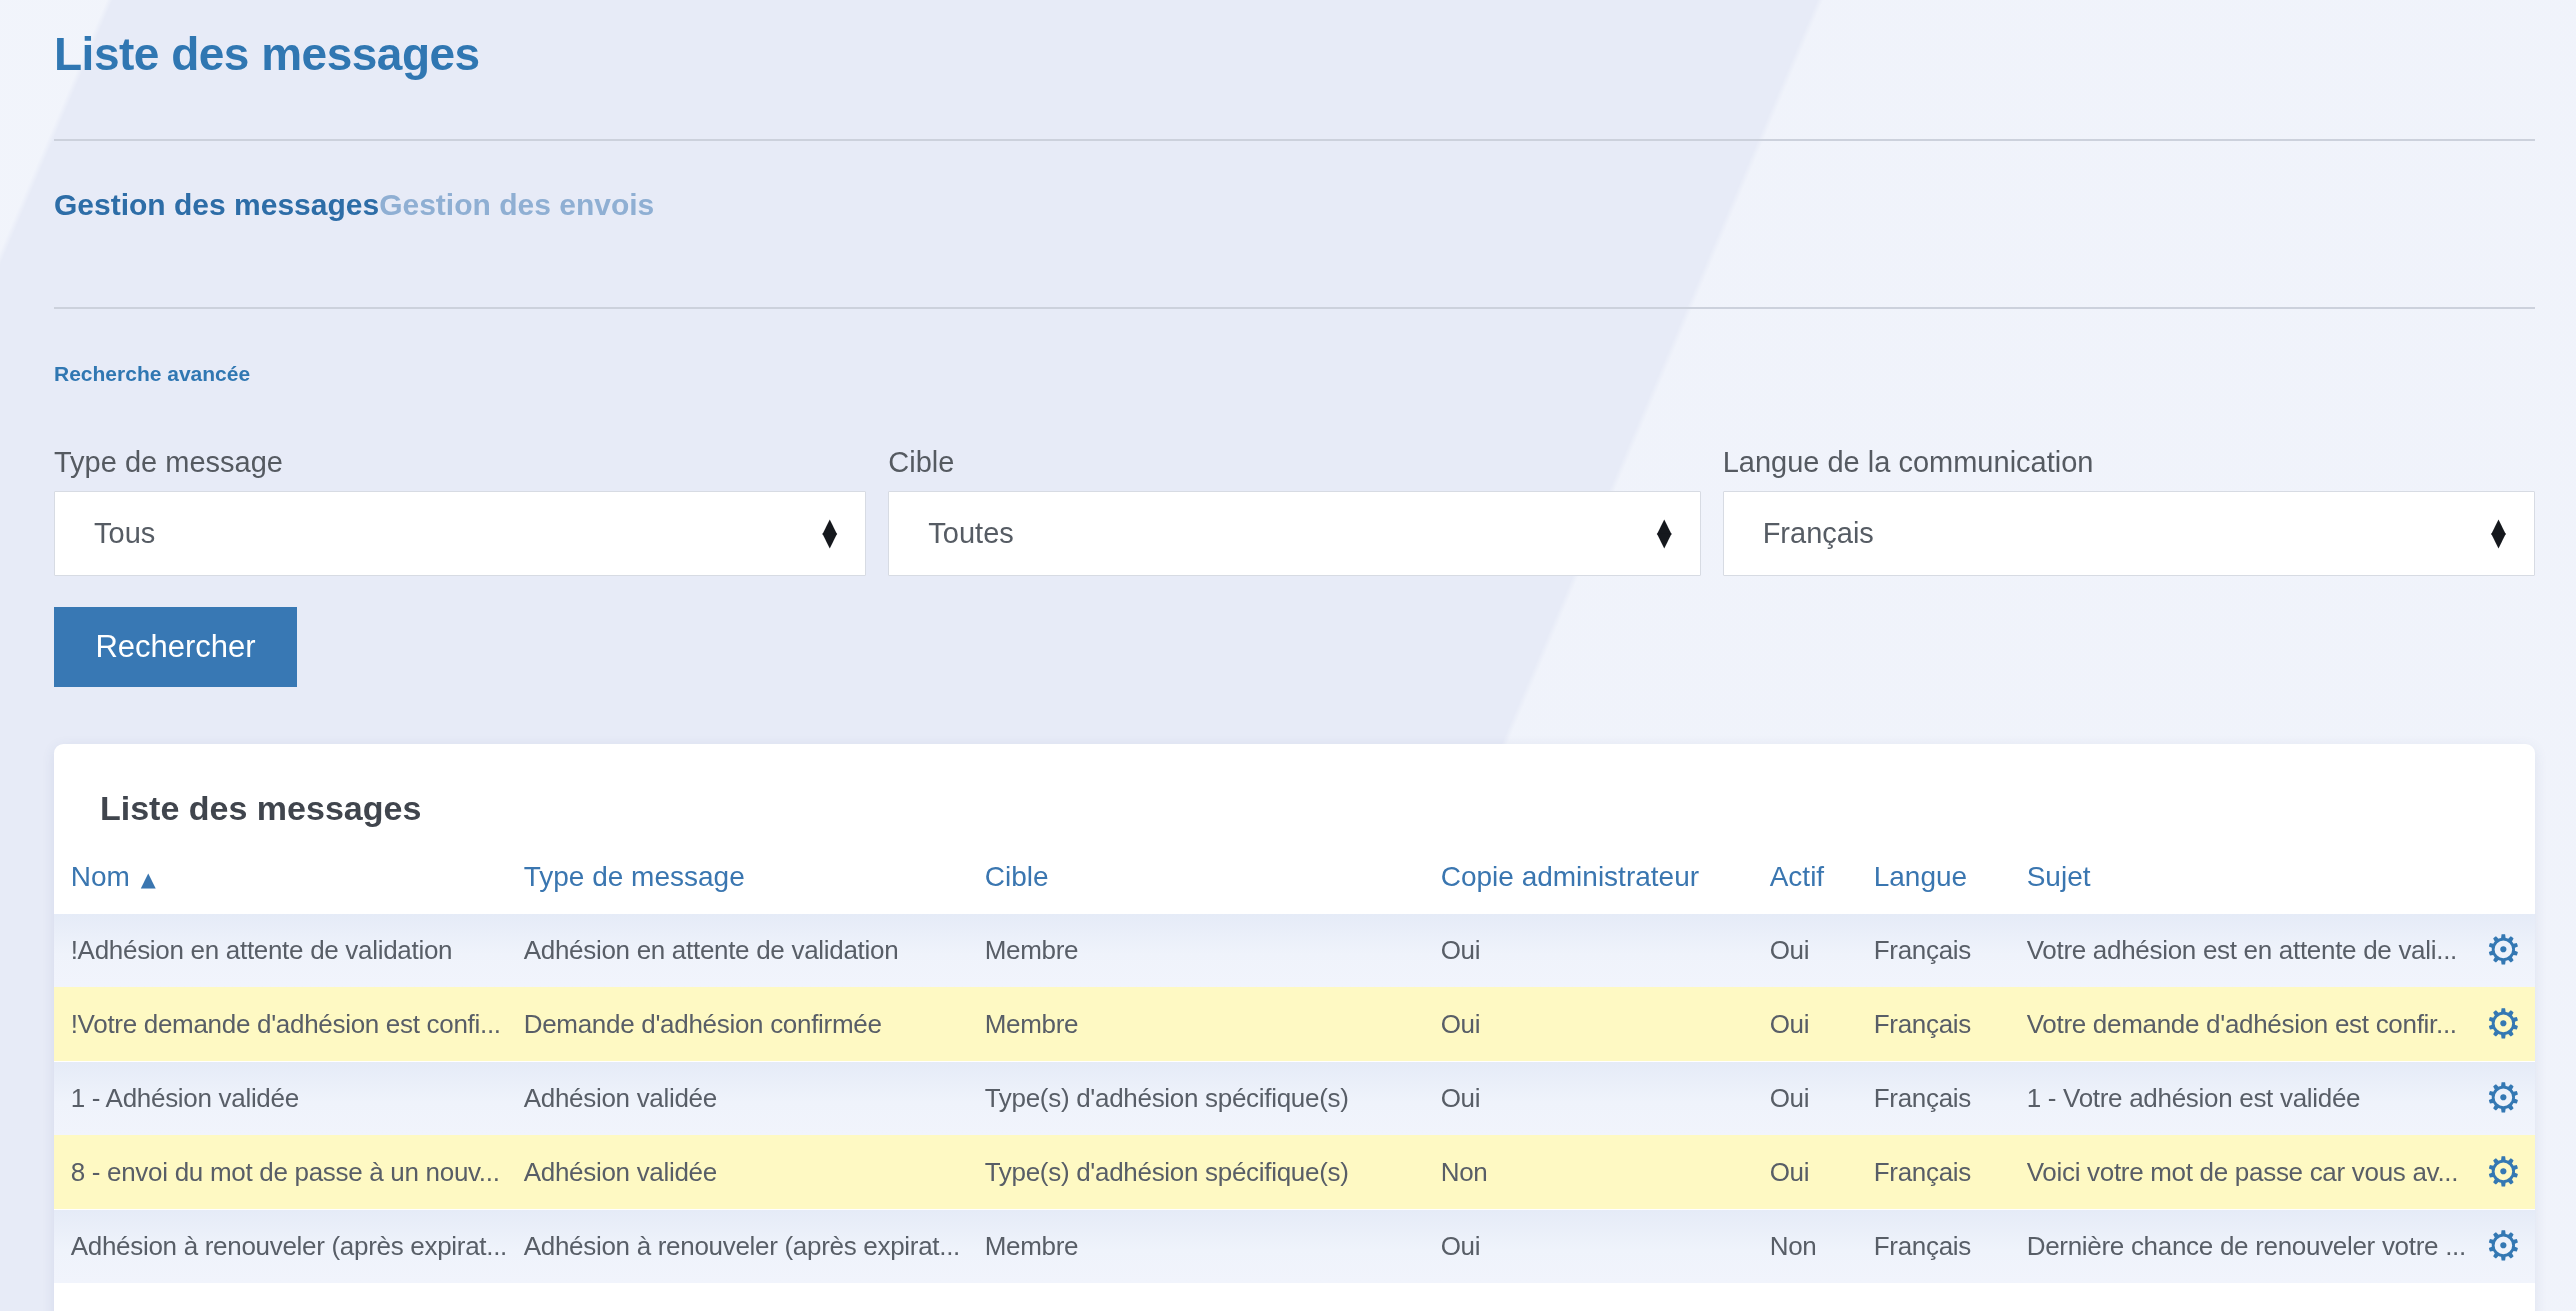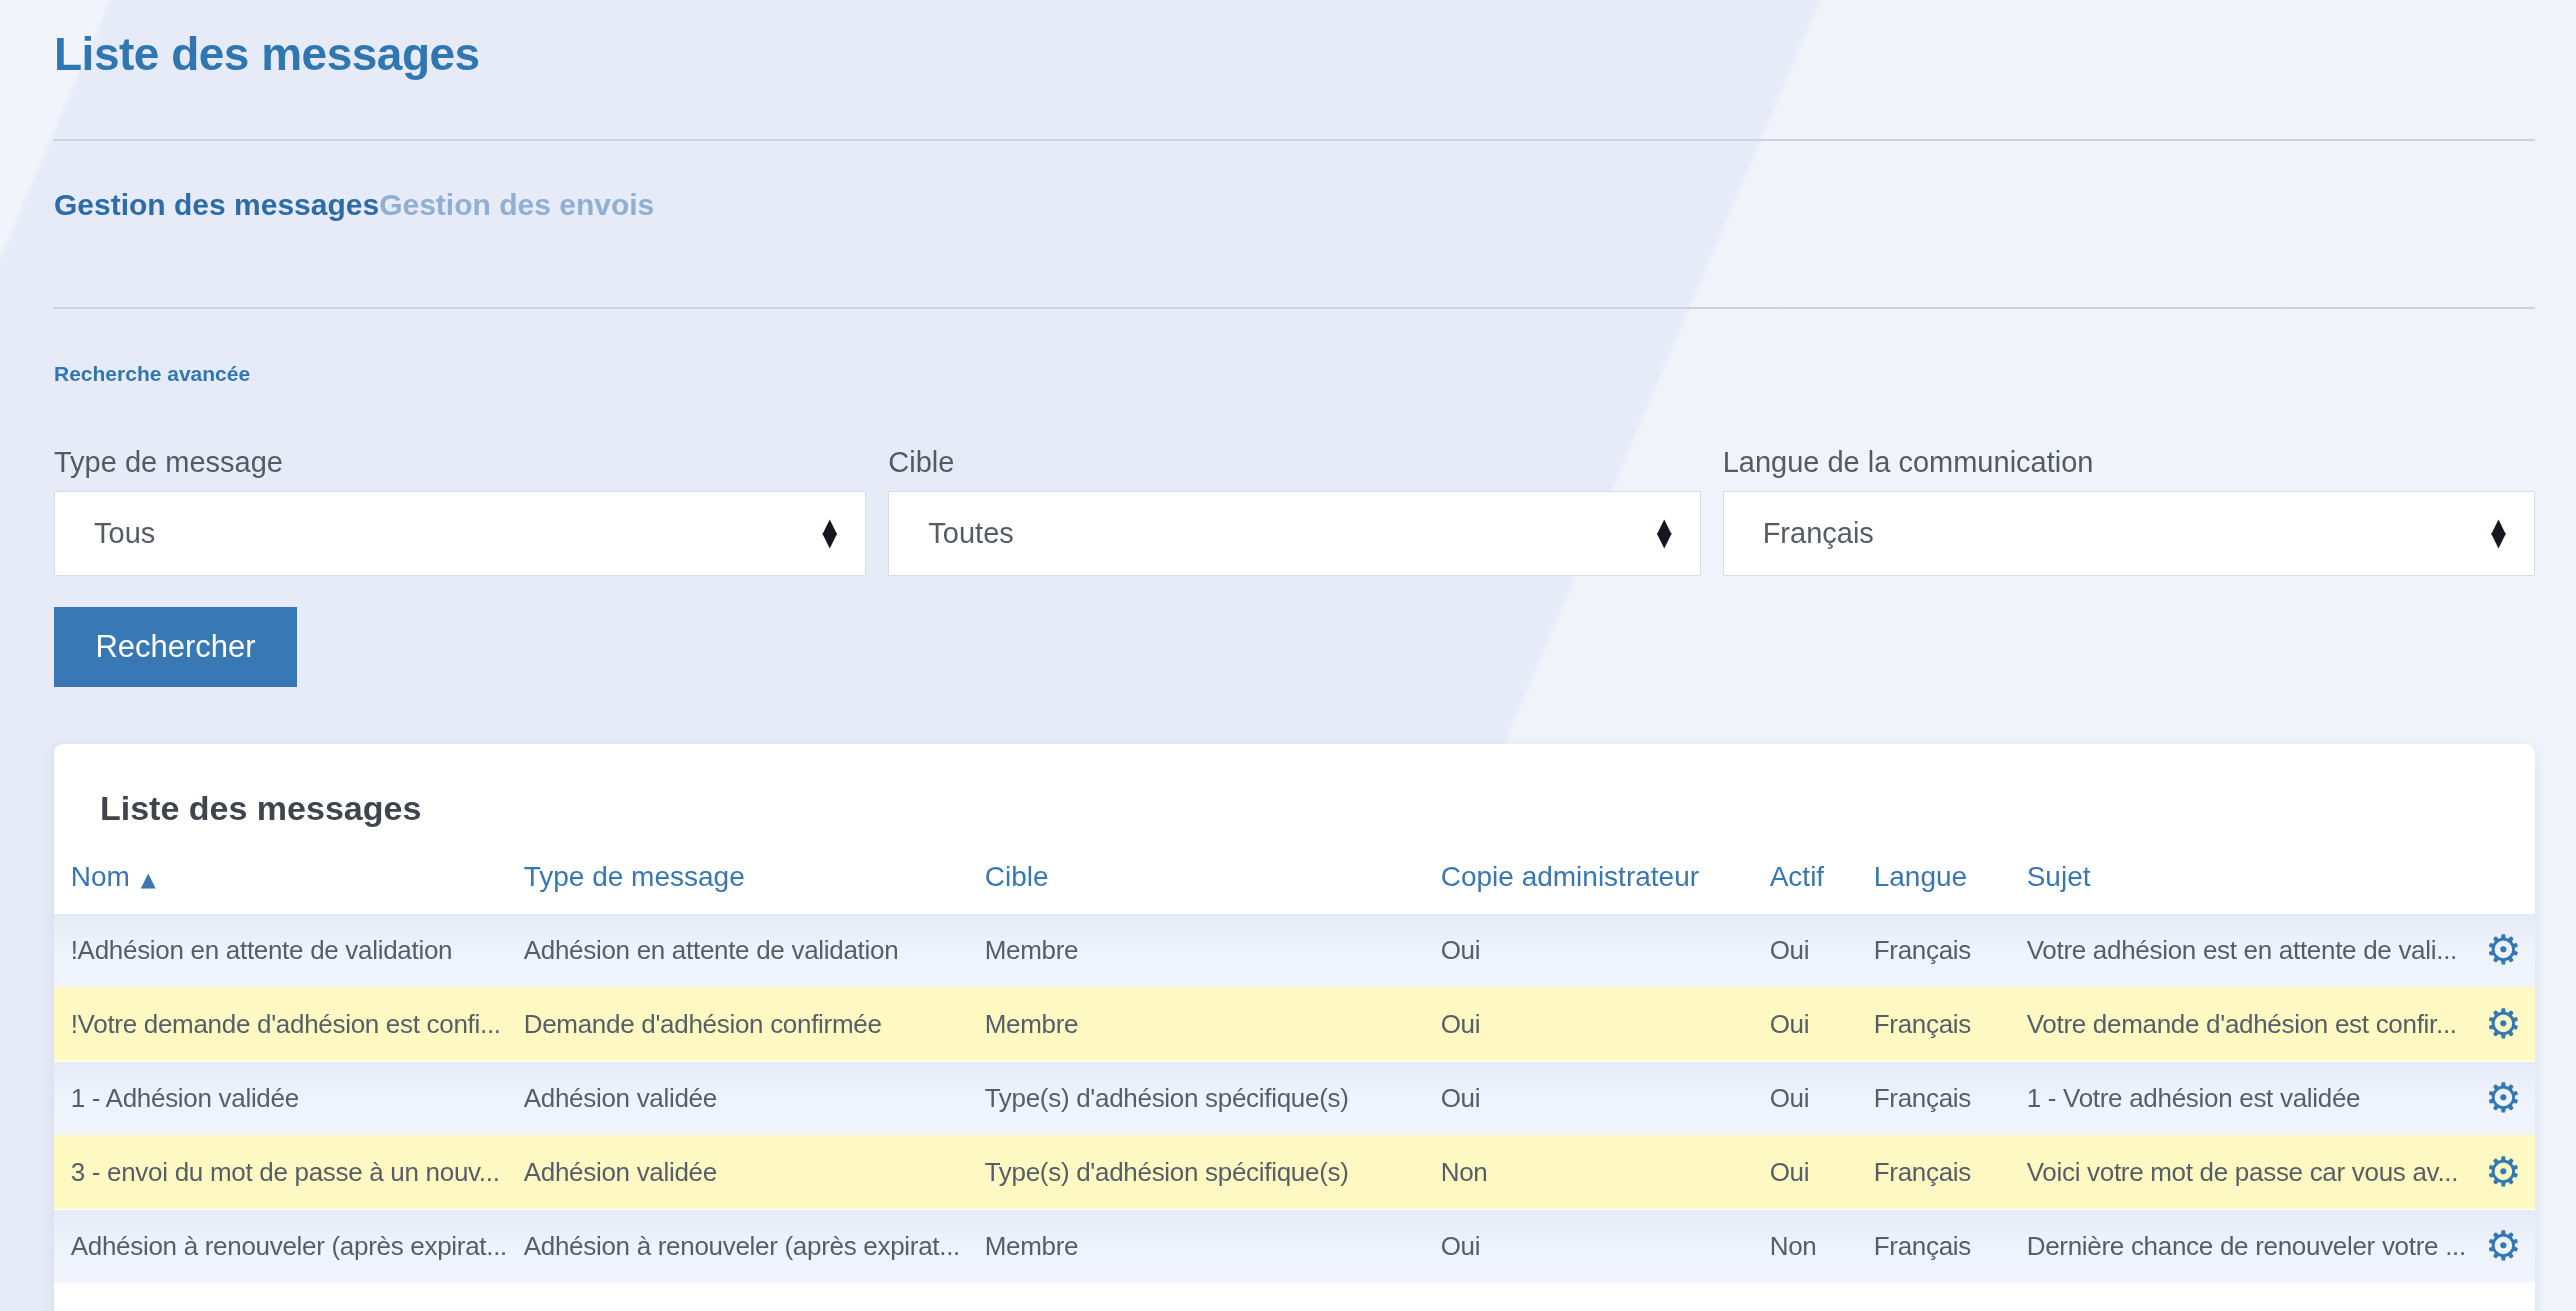--- a/index.html
+++ b/index.html
@@ -172,21 +172,21 @@
           <div class="td">Type(s) d'adhésion spécifique(s)</div>
           <div class="td">Oui</div>
           <div class="td">Oui</div>
           <div class="td">Français</div>
           <div class="td">1 - Votre adhésion est validée</div>
           <div class="td action">
             <span class="gear">⚙</span>
           </div>
         </div>
         <div class="tr">
-          <div class="td">3 - envoi du mot de passe à un nouv...</div>
+          <div class="td">8 - envoi du mot de passe à un nouv...</div>
           <div class="td">Adhésion validée</div>
           <div class="td">Type(s) d'adhésion spécifique(s)</div>
           <div class="td">Non</div>
           <div class="td">Oui</div>
           <div class="td">Français</div>
           <div class="td">Voici votre mot de passe car vous av...</div>
           <div class="td action">
             <span class="gear">⚙</span>
           </div>
         </div>

